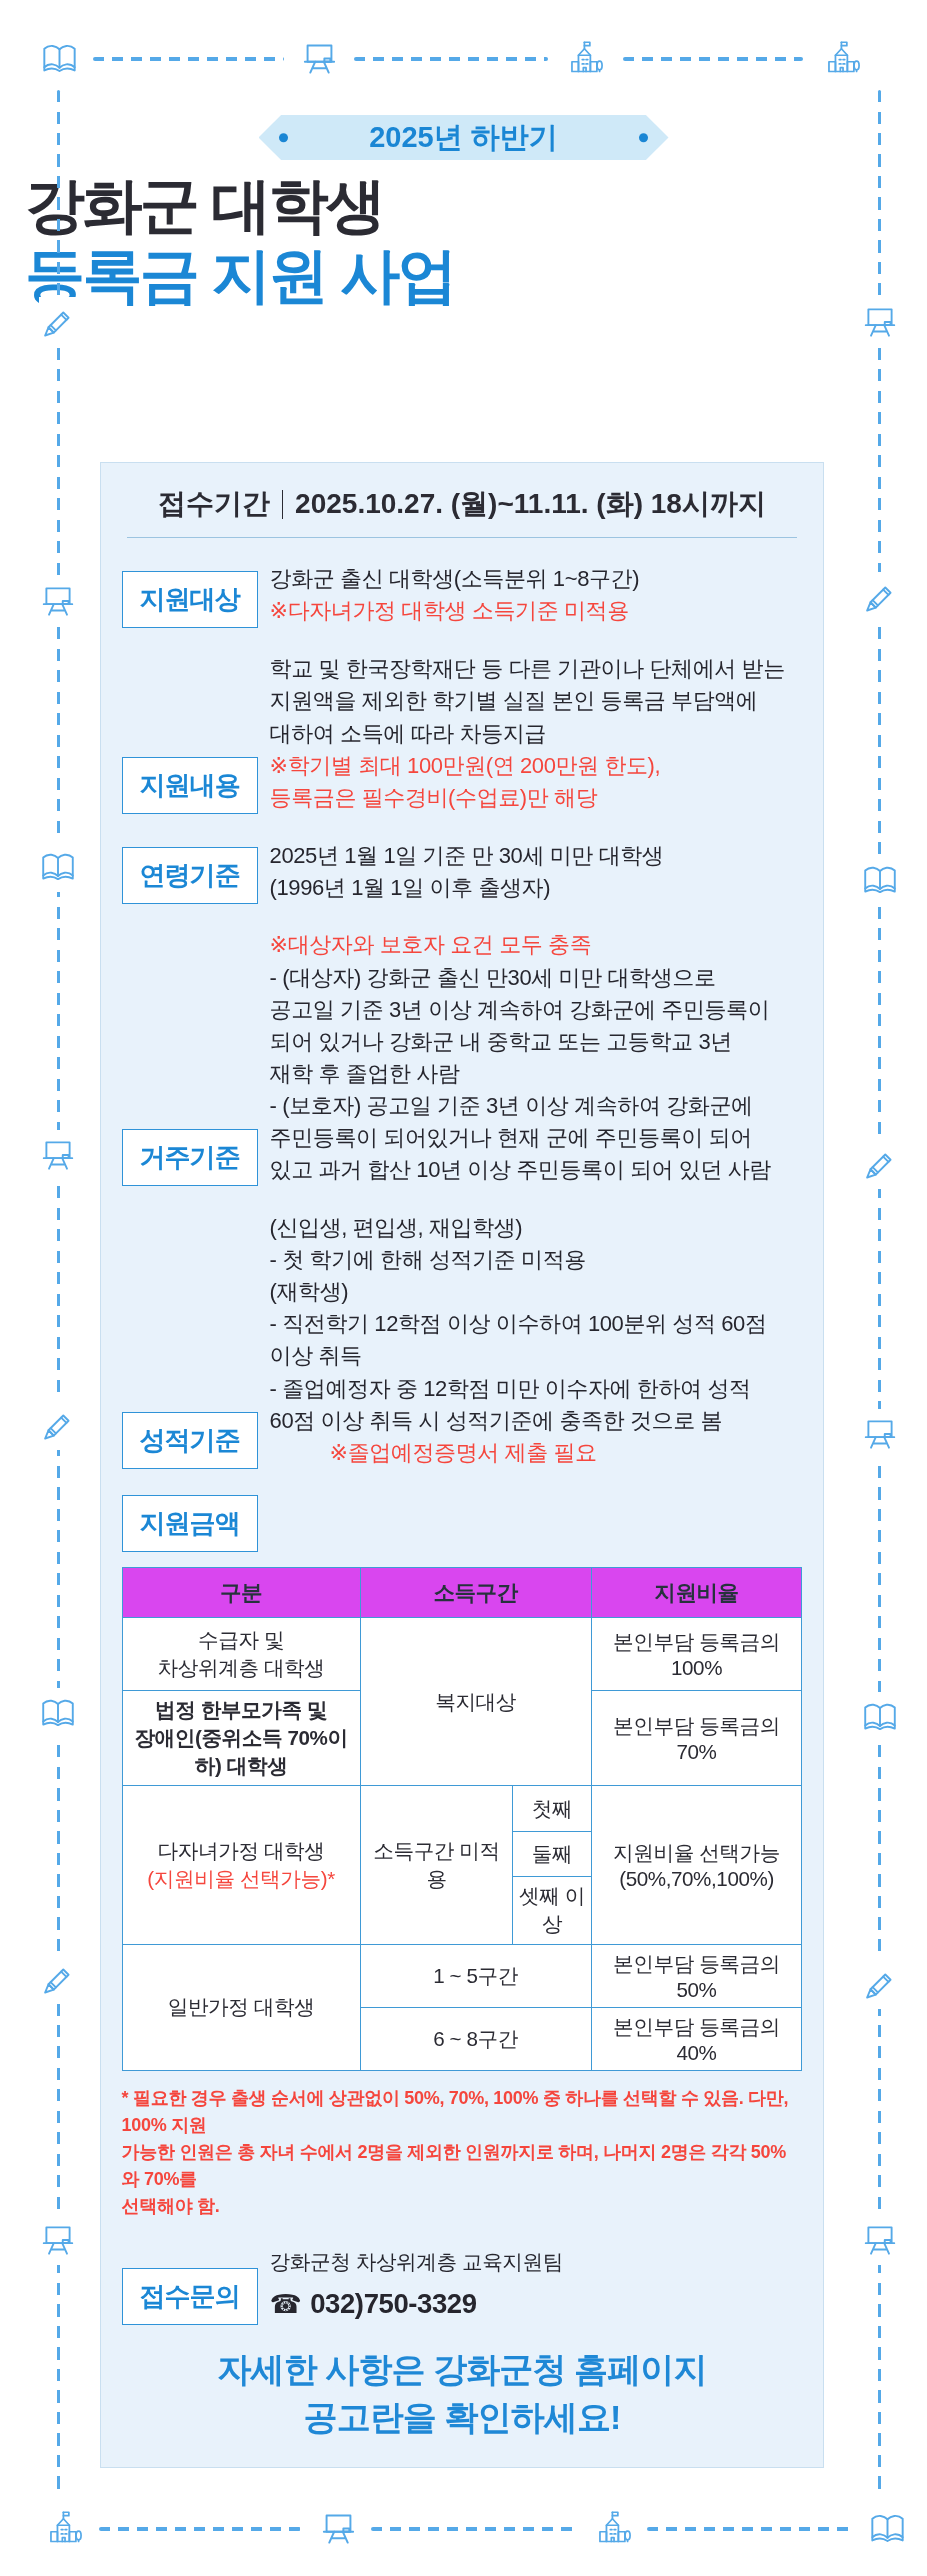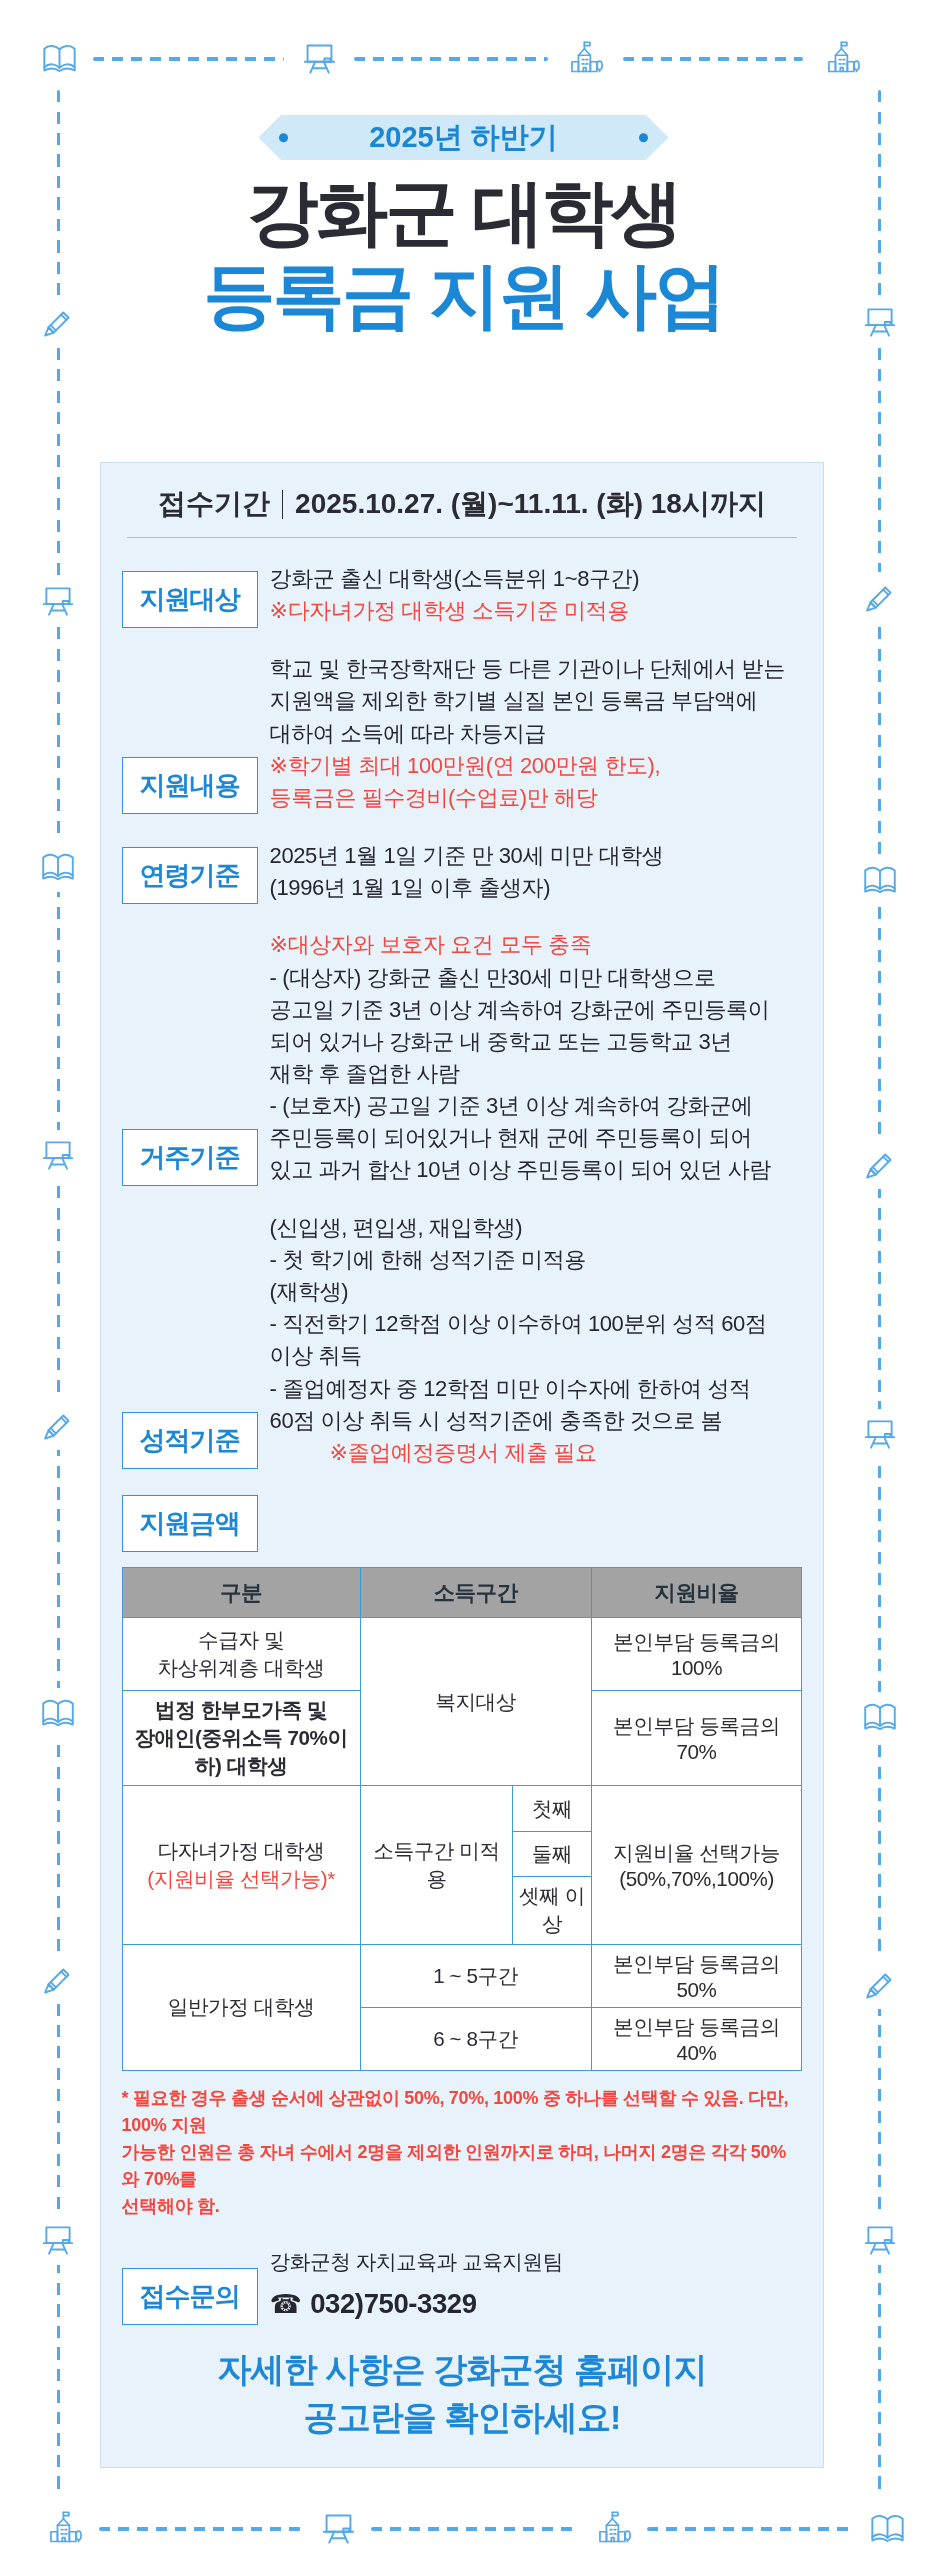--- a/index.html
+++ b/index.html
@@ -18,22 +18,22 @@
     display:flex;align-items:center;justify-content:center;color:#55a9e8;}
   .ico{width:38px;height:38px;display:block;}
   
   .badge{position:relative;margin:115px auto 0;width:410px;height:45px;
     background:#cfe9f8;display:flex;align-items:center;justify-content:center;
     clip-path:polygon(0 50%,5.5% 0,94.5% 0,100% 50%,94.5% 100%,5.5% 100%);}
   .badge-label{color:#1a86d4;font-size:29px;font-weight:700;letter-spacing:0;}
   .badge-dot{position:absolute;top:50%;width:9.4px;height:9.4px;border-radius:50%;
     background:#1a86d4;transform:translateY(-50%);}
   .badge-dot.l{left:20.6px;} .badge-dot.r{right:20.6px;}
-  .title{margin:13.7px 0 0;text-align:center;font-weight:800;font-size:72px;
-    line-height:1.08;letter-spacing:-2.6px;}
+  .title{margin:13.7px 0 0;text-align:left;font-weight:800;font-size:60px;
+    line-height:1.08;letter-spacing:-2.6px;padding-left:25px;}
   .title .l1{color:#2b2b33;display:block;}
   .title .l2{color:#1b87d5;display:block;margin-top:5.2px;}
   
   .panel{position:absolute;left:100px;top:462px;width:724px;box-sizing:border-box;
     background:#e8f2fb;border:0.9px solid #c9dff0;padding:22px 20.6px 26px;}
   .period-line{display:flex;align-items:center;justify-content:center;gap:12px;
     font-size:28px;font-weight:700;color:#2b2b33;}
   .sep{width:0;height:29px;border-left:1.7px solid #2b2b33;}
   .period-note{margin-top:6.9px;text-align:center;font-size:23px;font-weight:600;color:#f5463d;}
   .divider{margin:13.7px 5.2px 0;border:0;border-top:1.7px solid #9cc4e0;}
@@ -44,21 +44,21 @@
   .section-body{font-size:22px;line-height:1.46;color:#26262e;letter-spacing:-0.4px;padding-top:1.7px;min-width:0;}
   .preline{white-space:pre-line;}
   .red{color:#f5463d;}
   .indent{display:block;margin-left:60px;}
   
   .amount-block{margin-top:26px;}
   .amount-table{width:100%;border-collapse:collapse;background:#ffffff;table-layout:fixed;
     font-size:20.6px;letter-spacing:-0.4px;color:#2b2b33;}
   .amount-table th,.amount-table td{border:1.7px solid #3f9ad6;text-align:center;
     vertical-align:middle;padding:5.2px 3.4px;}
-  .amount-table th{background:#a3a3a3;color:#26323c;font-weight:700;height:38px;font-size:21.5px;}
+  .amount-table th{background:#d946ef;color:#26323c;font-weight:700;height:38px;font-size:21.5px;}
   .h-r1{height:62px;} .h-r2{height:79px;font-weight:bold;} .h-sub{height:34px;} .h-r4{height:41px;}
   .cell-stack span{display:block;}
   .footnote{margin-top:13.7px;font-size:18px;line-height:1.5;font-weight:600;letter-spacing:-0.3px;}
   
   .contact-body{font-size:20.6px;line-height:1.55;letter-spacing:-0.4px;padding-top:1.7px;}
   .phone-row{display:flex;align-items:center;gap:8.6px;font-size:27.5px;font-weight:700;margin-top:5.2px;}
   .phone-glyph{font-size:26px;line-height:1;}
   .footer-note{margin-top:20.6px;text-align:center;color:#1f88d6;font-size:34px;font-weight:800;
     line-height:1.4;letter-spacing:-0.9px;}
 </style>
@@ -355,21 +355,21 @@
       </table>
       <div class="footnote red preline">* 필요한 경우 출생 순서에 상관없이 50%, 70%, 100% 중 하나를 선택할 수 있음. 다만, 100% 지원
 가능한 인원은 총 자녀 수에서 2명을 제외한 인원까지로 하며, 나머지 2명은 각각 50%와 70%를
 선택해야 함.</div>
     </div>
 
 
     <div class="section">
       <div class="label-box">접수문의</div>
       <div class="contact-body">
-        <span>강화군청 자치교육과 교육지원팀</span>
+        <span>강화군청 차상위계층 교육지원팀</span>
         <span class="phone-row">
           <span class="phone-glyph">☎</span>
           <span>032)750-3329</span>
         </span>
       </div>
     </div>
 
     <div class="footer-note preline">자세한 사항은 강화군청 홈페이지
 공고란을 확인하세요!</div>
 

